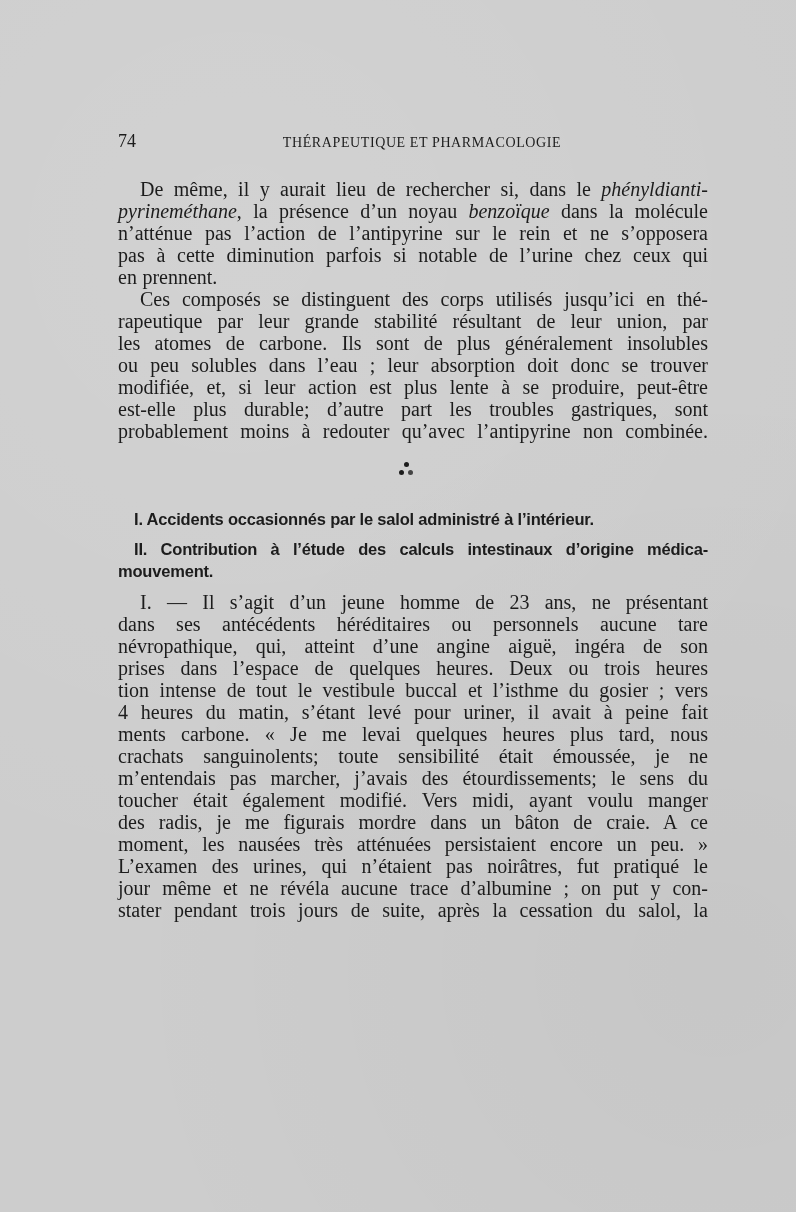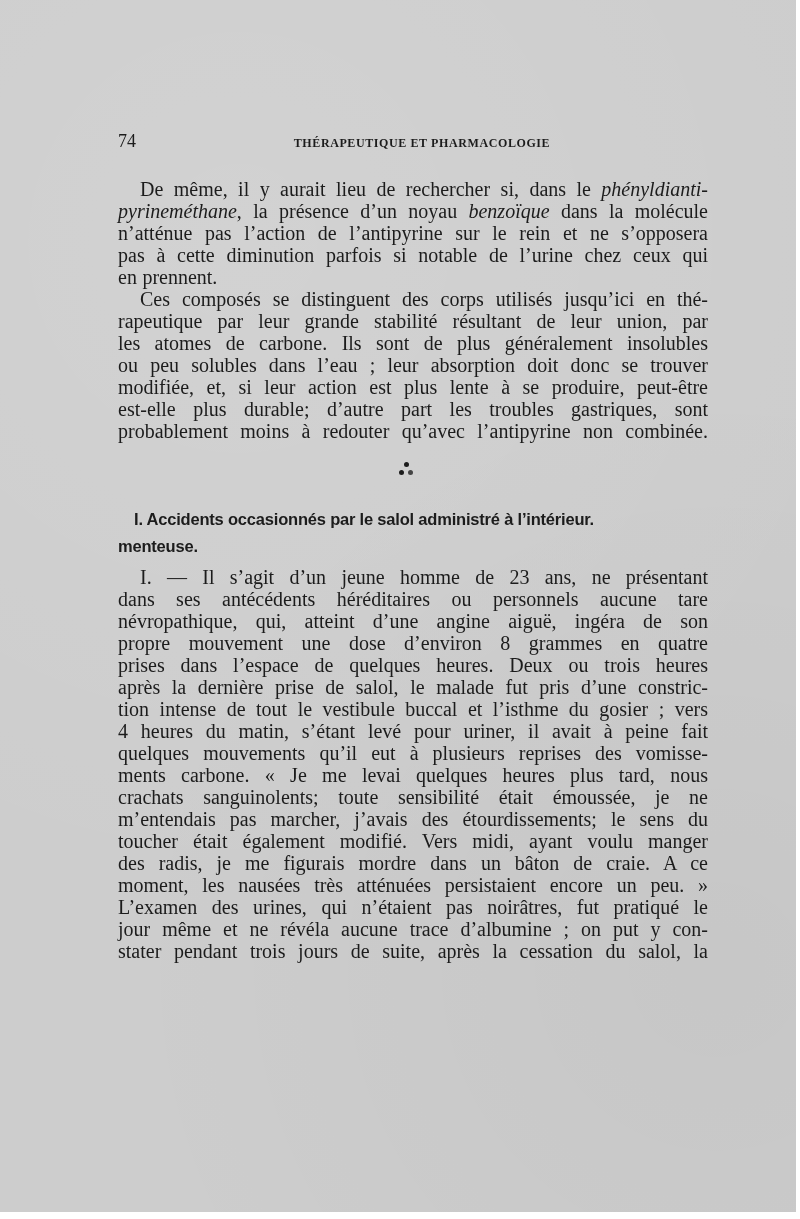--- a/index.html
+++ b/index.html
@@ -21,21 +21,21 @@
       color: #1c1c1c;
     }
     .running-head {
       display: flex; align-items: baseline; height: 24px;
       font-size: 18px;
       gap: 48px;
     }
     .page-number { width: 30px; font-size: 18px; }
     .running-title {
       flex: 1; text-align: center; margin-right: 60px;
-      font-size: 12px; letter-spacing: 0.6px; font-weight: bold;
+      font-size: 14px; letter-spacing: 0.6px; font-weight: normal;
     }
     .para {
       font-size: 20px; line-height: 22px; text-align: justify;
       text-align-last: left;
       margin: 0; text-indent: 22px;
       word-spacing: 0.5px;
     }
     .line { display: block; text-align: justify; text-align-last: justify; text-indent: 0; white-space: nowrap; }
     .line.first { padding-left: 22px; }
     .line.last { text-align-last: left; }
@@ -97,34 +97,32 @@
           <span class="a2"></span>
           <span class="a3"></span>
       </div>
     </div>
 
     <div class="refs">
       <div class="ref">
         <span class="line first last">I. Accidents occasionnés par le salol administré à l’intérieur.</span>
       </div>
       <div class="ref">
-        <span class="line last">menteuse.</span>
+        <span class="line first">II. Contribution à l’étude des calculs intestinaux d’origine médica-</span>
+        <span class="line last">mouvement.</span>
       </div>
     </div>
 
     <div class="para case">
       <span class="line first">I. — Il s’agit d’un jeune homme de 23 ans, ne présentant</span>
       <span class="line">dans ses antécédents héréditaires ou personnels aucune tare</span>
       <span class="line">névropathique, qui, atteint d’une angine aiguë, ingéra de son</span>
-      <span class="line">propre mouvement une dose d’environ 8 grammes en quatre</span>
       <span class="line">prises dans l’espace de quelques heures. Deux ou trois heures</span>
-      <span class="line">après la dernière prise de salol, le malade fut pris d’une constric-</span>
       <span class="line">tion intense de tout le vestibule buccal et l’isthme du gosier ; vers</span>
       <span class="line">4 heures du matin, s’étant levé pour uriner, il avait à peine fait</span>
-      <span class="line">quelques mouvements qu’il eut à plusieurs reprises des vomisse-</span>
       <span class="line">ments carbone. « Je me levai quelques heures plus tard, nous</span>
       <span class="line">crachats sanguinolents; toute sensibilité était émoussée, je ne</span>
       <span class="line">m’entendais pas marcher, j’avais des étourdissements; le sens du</span>
       <span class="line">toucher était également modifié. Vers midi, ayant voulu manger</span>
       <span class="line">des radis, je me figurais mordre dans un bâton de craie. A ce</span>
       <span class="line">moment, les nausées très atténuées persistaient encore un peu. »</span>
       <span class="line">L’examen des urines, qui n’étaient pas noirâtres, fut pratiqué le</span>
       <span class="line">jour même et ne révéla aucune trace d’albumine ; on put y con-</span>
       <span class="line">stater pendant trois jours de suite, après la cessation du salol, la</span>
     </div>

